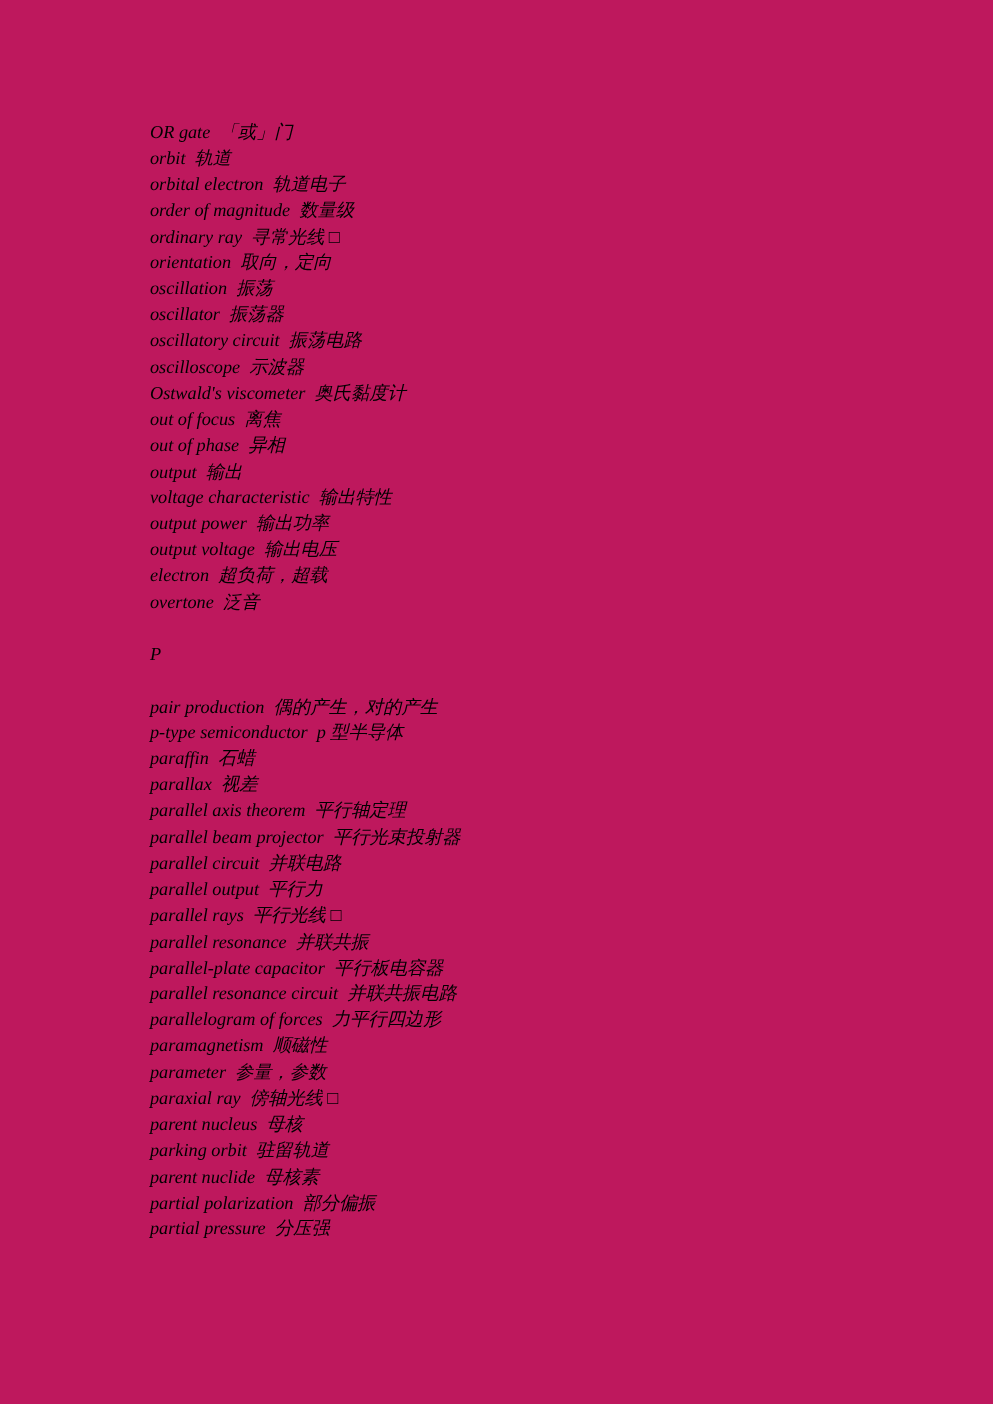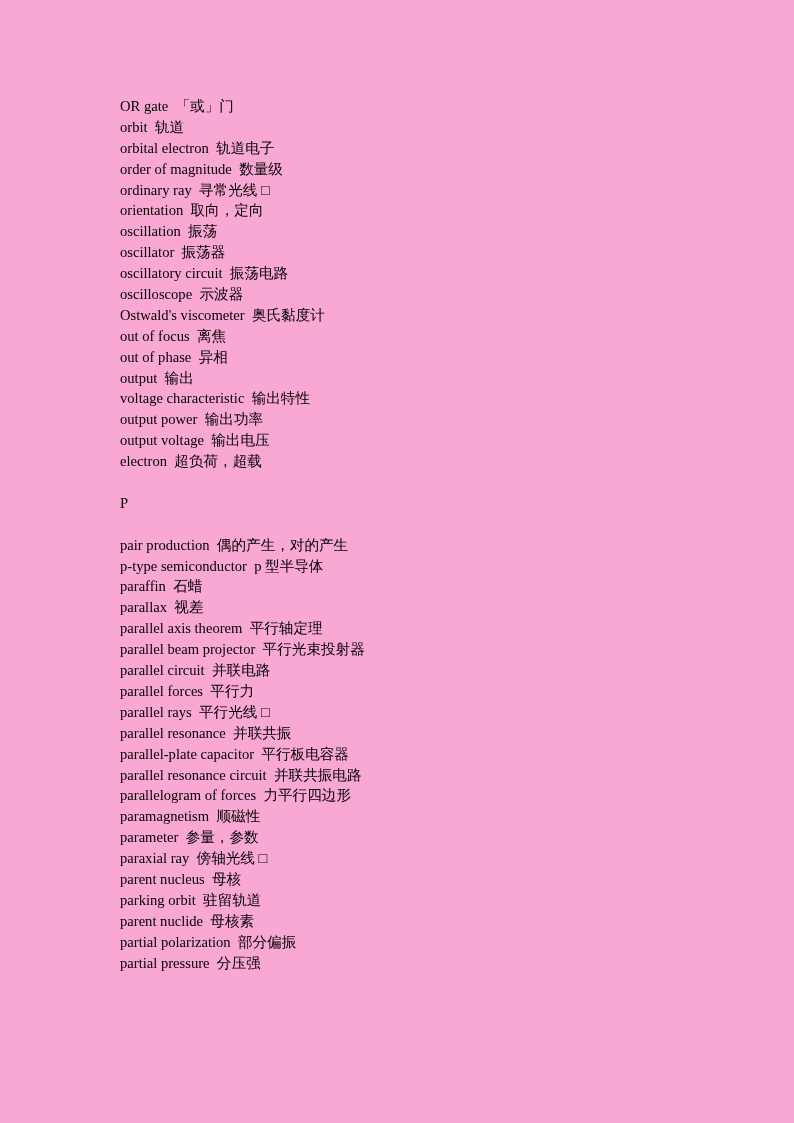--- a/index.html
+++ b/index.html
@@ -12,22 +12,23 @@
     width: 794px;
     height: 1123px;
     overflow: hidden;
     font-family: "Liberation Serif", "DejaVu Serif", serif;
     color: #000000;
   }
   .page {
     position: relative;
     width: 794px;
     height: 1123px;
-    background: #f9a8d4;
+    background: #be185d;
     box-sizing: border-box;
+    font-style: italic;
   }
   .content {
     position: absolute;
     left: 120px;
     top: 96px;
     width: 560px;
   }
   .entry {
     font-family: "Liberation Serif", "DejaVu Serif", serif;
     font-size: 14.6px;
@@ -66,33 +67,34 @@
     <div class="entry">oscillatory circuit  振荡电路</div>
     <div class="entry">oscilloscope  示波器</div>
     <div class="entry">Ostwald's viscometer  奥氏黏度计</div>
     <div class="entry">out of focus  离焦</div>
     <div class="entry">out of phase  异相</div>
     <div class="entry">output  输出</div>
     <div class="entry">voltage characteristic  输出特性</div>
     <div class="entry">output power  输出功率</div>
     <div class="entry">output voltage  输出电压</div>
     <div class="entry">electron  超负荷，超载</div>
+    <div class="entry">overtone  泛音</div>
 
     <div class="section-gap"></div>
     <div class="section-letter">P</div>
     <div class="section-gap"></div>
 
     <div class="entry">pair production  偶的产生，对的产生</div>
     <div class="entry">p-type semiconductor  p 型半导体</div>
     <div class="entry">paraffin  石蜡</div>
     <div class="entry">parallax  视差</div>
     <div class="entry">parallel axis theorem  平行轴定理</div>
     <div class="entry">parallel beam projector  平行光束投射器</div>
     <div class="entry">parallel circuit  并联电路</div>
-    <div class="entry">parallel forces  平行力</div>
+    <div class="entry">parallel output  平行力</div>
     <div class="entry">parallel rays  平行光线 □</div>
     <div class="entry">parallel resonance  并联共振</div>
     <div class="entry">parallel-plate capacitor  平行板电容器</div>
     <div class="entry">parallel resonance circuit  并联共振电路</div>
     <div class="entry">parallelogram of forces  力平行四边形</div>
     <div class="entry">paramagnetism  顺磁性</div>
     <div class="entry">parameter  参量，参数</div>
     <div class="entry">paraxial ray  傍轴光线 □</div>
     <div class="entry">parent nucleus  母核</div>
     <div class="entry">parking orbit  驻留轨道</div>

